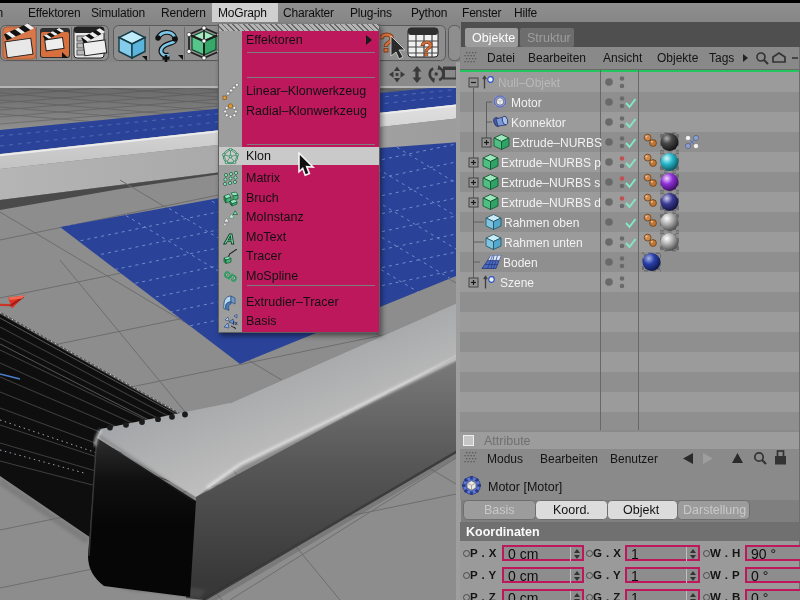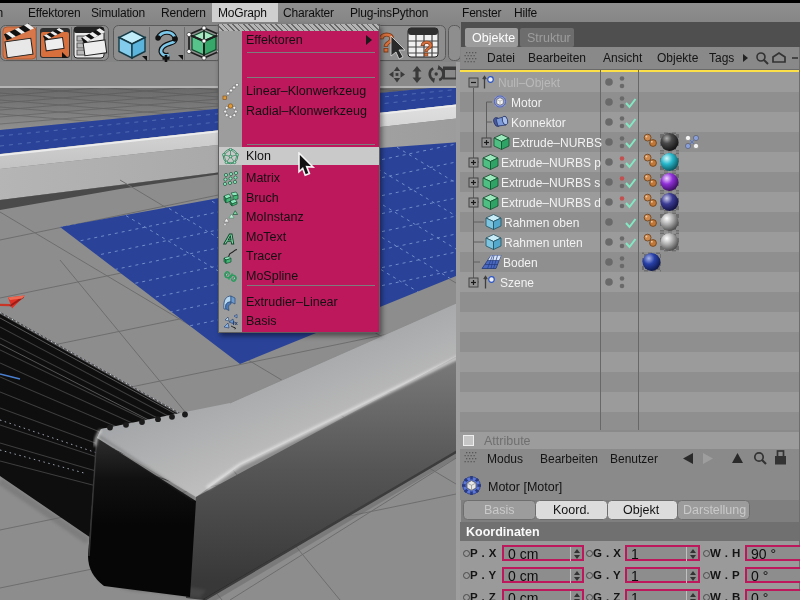--- a/index.html
+++ b/index.html
@@ -4,21 +4,21 @@
 html,body{margin:0;padding:0;width:800px;height:600px;overflow:hidden;background:#7f7f7f;
   font-family:"Liberation Sans",sans-serif;-webkit-font-smoothing:antialiased;}
 .abs{position:absolute;}
 #menubar{left:0;top:0;width:800px;height:22px;background:linear-gradient(#000 0,#000 3px,#8f8f8f 3px,#868686 22px);z-index:40;}
 #menubar .mi{position:absolute;top:4px;height:18px;line-height:18px;font-size:12px;color:#0e0e0e;letter-spacing:-0.2px;}
 #mghl{position:absolute;left:212px;top:3px;width:66px;height:19px;background:#cfcfcf;}
 #toolbar{left:0;top:22px;width:461px;height:40px;background:#858585;z-index:30;}
 #vphead{left:0;top:62px;width:461px;height:24px;background:#8a8a8a;z-index:0;}
 #vpline{left:0;top:86px;width:461px;height:2px;background:#b4b4b4;z-index:5;}
 
-#rpanel{left:460px;top:22px;width:340px;height:412px;background:#fde047;z-index:20;}
+#rpanel{left:460px;top:22px;width:340px;height:412px;background:#22c55e;z-index:20;}
 
 #menu{left:218px;top:24px;width:162px;height:309px;background:#be185d;border:1px solid #5f5f5f;border-top:none;box-shadow:2px 3px 5px rgba(0,0,0,.45);z-index:50;box-sizing:border-box;}
 #menu .gut{position:absolute;left:0;top:0;width:23px;height:100%;background:#9d9d9d;}
 .mitem{position:absolute;left:0;width:160px;height:20px;font-size:12.5px;color:#111;}
 .mitem .lbl{position:absolute;left:27px;top:3px;line-height:14px;white-space:nowrap;}
 .msep{position:absolute;left:28px;width:128px;height:1px;background:#7d7d7d;}
 .micon{position:absolute;left:3px;top:2px;width:17px;height:17px;}
 #hatch{position:absolute;left:0;top:0;width:160px;height:7px;
  background:repeating-linear-gradient(45deg,#b4b4b4 0,#b4b4b4 2.6px,#686868 2.6px,#686868 3.8px);}
 
@@ -215,21 +215,21 @@
 
 <div id="menubar" class="abs">
  <div id="mghl"></div>
  <div class="mi" style="left:-10px">en</div>
  <div class="mi" style="left:28px">Effektoren</div>
  <div class="mi" style="left:91px">Simulation</div>
  <div class="mi" style="left:161px">Rendern</div>
  <div class="mi" style="left:218px">MoGraph</div>
  <div class="mi" style="left:283px">Charakter</div>
  <div class="mi" style="left:350px">Plug-ins</div>
- <div class="mi" style="left:392px">Python</div>
+ <div class="mi" style="left:411px">Python</div>
  <div class="mi" style="left:462px">Fenster</div>
  <div class="mi" style="left:514px">Hilfe</div>
 </div>
 
 <div id="toolbar" class="abs"></div>
 <svg class="abs" style="left:0;top:22px;z-index:31" width="460" height="40">
  <g>
   <rect x="0.5" y="3.5" width="108" height="35" rx="5" fill="#8e8e8e" stroke="#5a5a5a"></rect>
   <rect x="113.5" y="3.5" width="108" height="35" rx="5" fill="#8e8e8e" stroke="#5a5a5a"></rect>
   <rect x="375.5" y="3.5" width="70" height="35" rx="5" fill="#8e8e8e" stroke="#5a5a5a"></rect>
@@ -861,21 +861,21 @@
       <span class="lbl">MoSpline</span>
   <svg class="micon" viewBox="0 0 17 17">
    <path d="M7.5,6.5 C7.5,4 5.5,3.2 4,4.4 C2,6 2.6,9.4 5.4,9.8 C9,10.3 10.4,8 10,5.4" fill="none" stroke="#2c9c5e" stroke-width="1.5"></path>
    <path d="M9.5,10.5 C9.5,13 11.5,13.8 13,12.6 C15,11 14.4,7.6 11.6,7.2 C8,6.7 6.6,9 7,11.6" fill="none" stroke="#2c9c5e" stroke-width="1.5"></path>
    <circle cx="4.6" cy="6.8" r="1.2" fill="#8ce8bc" stroke="#0c4428" stroke-width="0.5"></circle>
    <circle cx="12.4" cy="10.2" r="1.2" fill="#8ce8bc" stroke="#0c4428" stroke-width="0.5"></circle>
   </svg>
     </div>
  <div class="msep" style="top:261px"></div>
  <div class="mitem" style="top:268px">
-      <span class="lbl">Extrudier–Linear</span>
+      <span class="lbl">Extrudier–Tracer</span>
   <svg class="micon" viewBox="0 0 17 17">
    <path d="M4,15 C3,10 5,8 9,8 L9,2 C4,2 1,6 2,15 Z" fill="#b8d8f0" stroke="#2a4a7a" stroke-width="0.8"></path>
    <path d="M9,2 L13,4 L13,10 L9,8 Z" fill="#6a9ad0" stroke="#2a4a7a" stroke-width="0.7"></path>
    <path d="M4,15 L7,16.5 C6,12 7,10.5 9,10 L9,8 C5,8 3,10 4,15 Z" fill="#4a7ab8" stroke="#2a4a7a" stroke-width="0.7"></path>
   </svg>
     </div>
  <div class="mitem" style="top:287px">
       <span class="lbl">Basis</span>
   <svg class="micon" viewBox="0 0 17 17">
    <g stroke="#223a6a" stroke-width="0.6">

